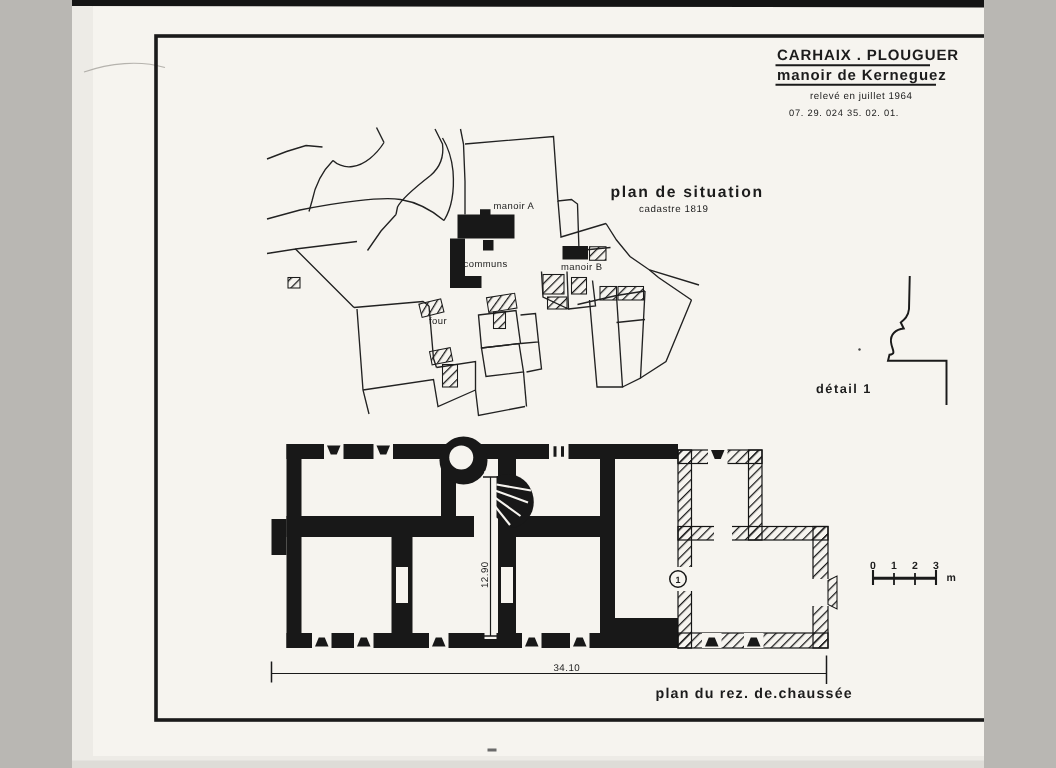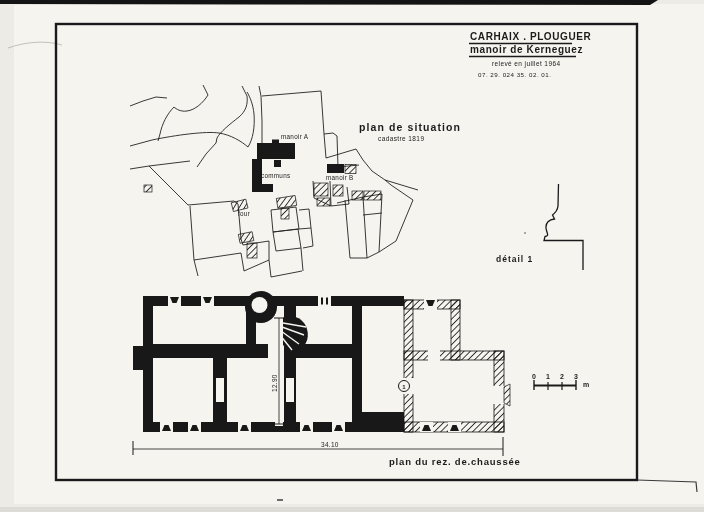--- a/index.html
+++ b/index.html
@@ -1,16 +1,16 @@
 <!DOCTYPE html>
 <html><head>
 <meta charset="utf-8">
 <style>
   html,body{margin:0;padding:0;background:#b9b7b3;}
-  .stage{position:relative;width:704px;height:512px;margin:0 auto;background:#edebe6;
+  .stage{position:relative;width:608px;height:512px;margin:0 auto;background:#edebe6;
          overflow:hidden;font-family:"Liberation Sans",sans-serif;}
   svg{display:block}
   .ink{fill:#181818}
   .ln{stroke:#222;fill:none}
   text{fill:#1c1c1c;font-family:"Liberation Sans","DejaVu Sans",sans-serif}
   .t-title{font-size:10px;font-weight:bold;letter-spacing:0.6px}
   .t-sub{font-size:6.5px;letter-spacing:0.4px}
   .t-ref{font-size:6.2px;letter-spacing:0.5px}
   .t-h2{font-size:10.5px;font-weight:bold;letter-spacing:1.1px}
   .t-small{font-size:6.3px;letter-spacing:0.3px}

